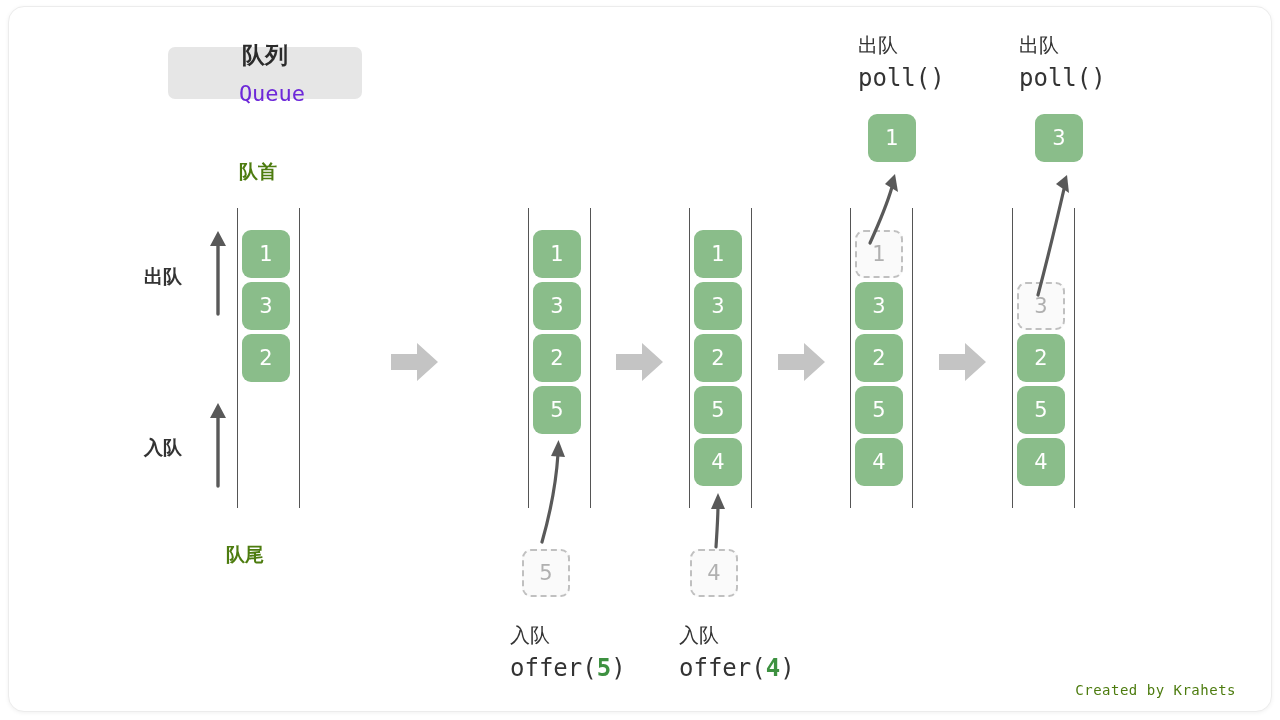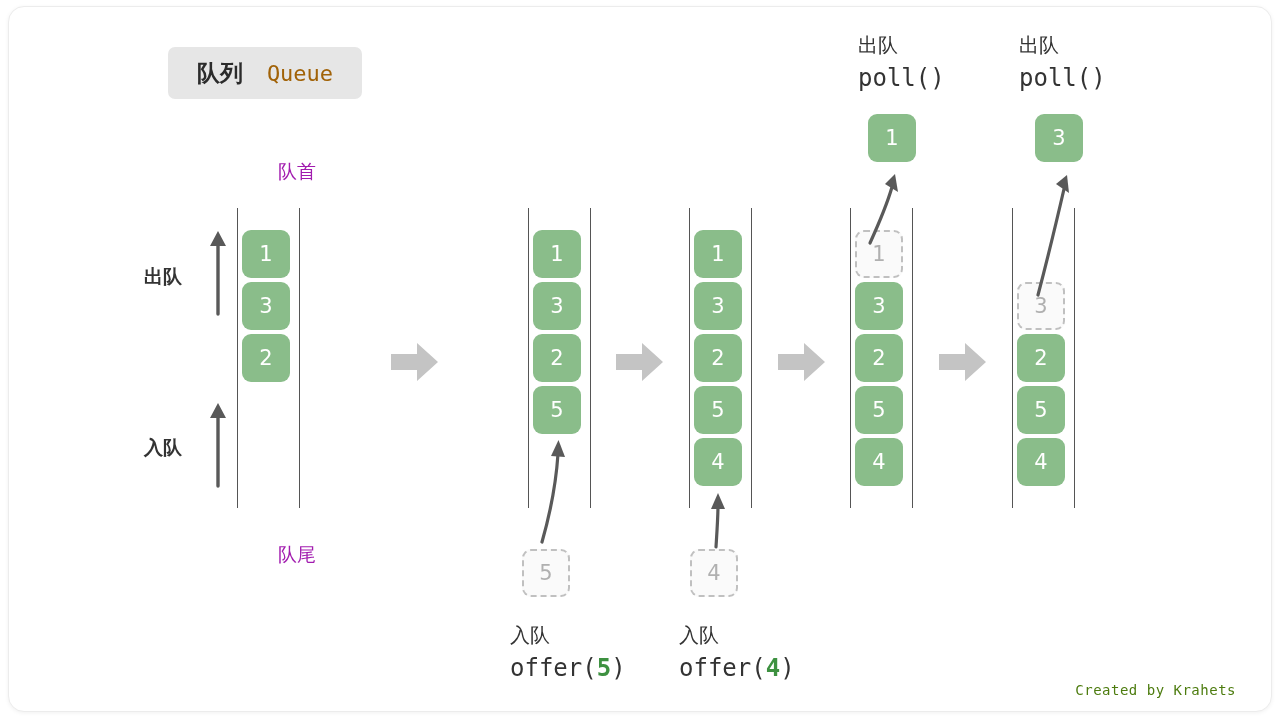--- a/index.html
+++ b/index.html
@@ -41,42 +41,42 @@
     left: 168px;
     top: 47px;
     width: 194px;
     height: 52px;
     background: #e6e6e6;
     border-radius: 7px;
     display: flex;
     align-items: center;
     justify-content: center;
     gap: 10px;
+    flex-direction: column;
   }
   .title-cn {
     font-size: 23px;
     font-weight: bold;
     color: #2b2b2b;
     font-family: "Liberation Sans", "DejaVu Sans", sans-serif;
   }
   .title-en {
     font-size: 22px;
-    color: #a16207;
+    color: #6d28d9;
     font-family: "DejaVu Sans Mono", "Liberation Mono", monospace;
     margin-left: 14px;
   }
 
   
   .head-label, .tail-label {
     position: absolute;
     font-size: 19px;
-    font-weight: normal;
-    color: #a21caf;
+    font-weight: bold;
+    color: #4d7c0f;
     white-space: nowrap;
-    margin-left: 39px;
   }
 
   .side-label {
     position: absolute;
     font-size: 19px;
     font-weight: bold;
     color: #333333;
     white-space: nowrap;
   }
 
@@ -215,21 +215,21 @@
 
 <div id="canvas">
   <div class="card-frame"></div>
 
   <div class="title-badge">
     <span class="title-cn">队列</span>
     <span class="title-en">Queue</span>
   </div>
 
   <div class="head-label" style="left:239px; top:159px;">队首</div>
-  <div class="tail-label" style="left:239px; top:542px;">队尾</div>
+  <div class="tail-label" style="left:226px; top:542px;">队尾</div>
 
   <div class="side-label" style="left:144px; top:264px;">出队</div>
   <svg class="vert-arrow" style="left:206px; top:228px;" width="24" height="86" viewBox="0 0 24 86">
     <line x1="12" y1="86" x2="12" y2="14" stroke="#595959" stroke-width="3.4" stroke-linecap="round"></line>
     <path d="M12 3 L20 18 L4 18 Z" fill="#595959"></path>
   </svg>
 
   <div class="side-label" style="left:144px; top:435px;">入队</div>
   <svg class="vert-arrow" style="left:206px; top:400px;" width="24" height="86" viewBox="0 0 24 86">
     <line x1="12" y1="86" x2="12" y2="14" stroke="#595959" stroke-width="3.4" stroke-linecap="round"></line>

